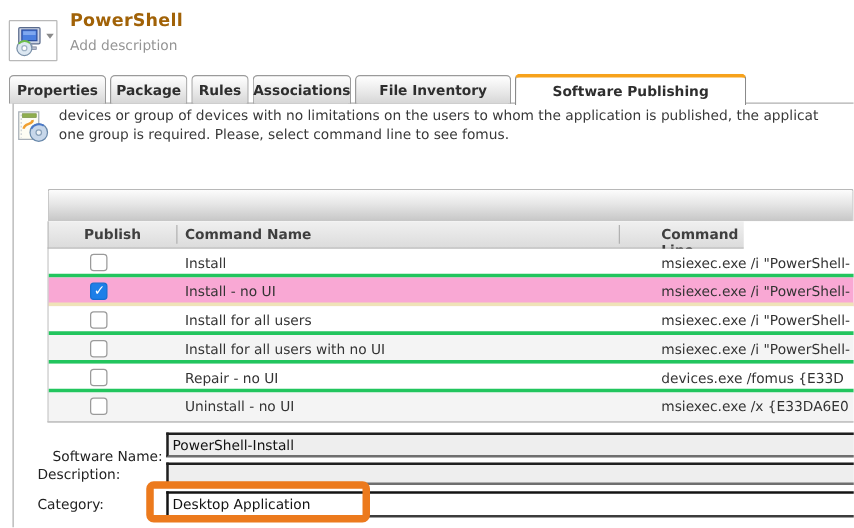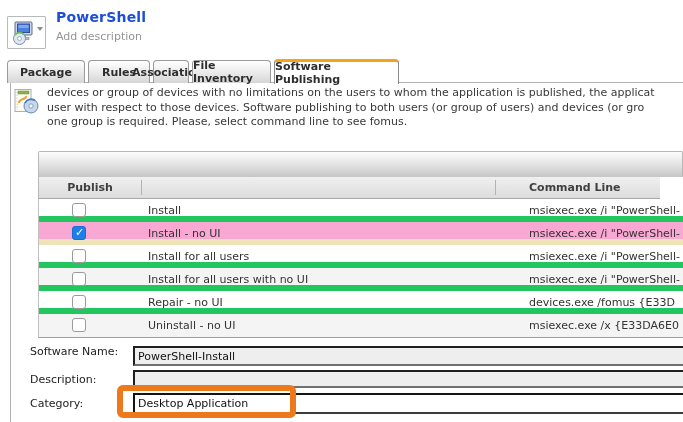--- a/index.html
+++ b/index.html
@@ -9,66 +9,66 @@
     font-family:"DejaVu Sans","Liberation Sans",sans-serif;
     font-size:11px; color:#333;
   }
   
   .app-icon-box { position:absolute; left:7px; top:16px; width:39px; height:33px;
     border:1px solid #b9b9b9; background:#fff; border-radius:1px; }
   .app-icon-box svg { position:absolute; left:3px; top:3px; }
   .caret { position:absolute; right:2px; top:10px; width:0; height:0;
     border-left:3px solid transparent; border-right:3px solid transparent; border-top:4px solid #8a8a8a; }
   .page-title { position:absolute; left:56px; top:9px; font-size:14px; font-weight:bold;
-    color:#1d4ed8; letter-spacing:.2px; }
+    color:#a16207; letter-spacing:.2px; }
   .page-subtitle { position:absolute; left:56px; top:30px; color:#949494; }
   
   .tabbar { position:absolute; left:7px; top:58px; height:25px; display:flex; gap:3px; align-items:flex-end; z-index:3; }
   .tab { height:23px; display:flex; align-items:center; justify-content:center;
     background:linear-gradient(#ffffff,#e9e9e9 55%,#d6d6d6); border:1px solid #9a9a9a; border-bottom:none;
     border-radius:4px 4px 0 0; font-weight:bold; color:#2e2e2e; cursor:pointer; }
-  .tab:nth-child(1){width:78px}.tab:nth-child(2){width:62px}.tab:nth-child(3){width:36px}
+  .tab:nth-child(1){width:78px}.tab:nth-child(2){width:62px}.tab:nth-child(3){width:46px}
   .tab:nth-child(4){width:79px}.tab:nth-child(5){width:125px}.tab:nth-child(6){width:185px}
   .tab.active { height:25px; background:#fff; border:1px solid #8a8a8a; border-bottom:none;
     border-top:3px solid #F7A21B; margin-bottom:-1px; }
   
   .content-outline { position:absolute; left:10px; top:82px; width:673px; height:340px;
     border-left:1px solid #b0b0b0; border-top:1px solid #b0b0b0; z-index:0; }
   
   .info-icon { position:absolute; left:13px; top:87px; }
   .info-text { position:absolute; left:47px; top:86px; line-height:14.5px; color:#383838; }
   .info-text div { white-space:nowrap; }
   
   .grid-toolbar { position:absolute; left:38px; top:151px; width:645px; height:26px;
     background:linear-gradient(180deg,#fcfcfc 0%,#e6e6e6 45%,#c6c6c6 100%);
     border:1px solid #b8b8b8; border-bottom:none; border-radius:2px 2px 0 0; }
-  .grid-header { position:absolute; left:38px; top:177px; width:622px; height:22px;
+  .grid-header { position:absolute; left:38px; top:177px; width:557px; height:22px;
     background:linear-gradient(#f0f0f0,#dcdcdc); border-left:1px solid #b8b8b8;
     border-bottom:1px solid #a8a8a8; font-weight:bold; color:#3f3f3f; }
   .grid-header .sep { position:absolute; top:3px; bottom:3px; width:1px; background:#b2b2b2; }
   .sep-1 { left:102px; } .sep-2 { left:456px; }
   .hdr-publish { position:absolute; left:0; top:4px; width:102px; text-align:center; }
   .hdr-name { position:absolute; left:109px; top:4px; }
   .hdr-cmd { position:absolute; left:490px; top:4px; }
   .grid-body { position:absolute; left:38px; top:199px; width:645px;
     border-left:1px solid #c0c0c0; border-bottom:1px solid #9e9e9e; }
-  .row { position:relative; height:23px; background:#fff; border-bottom:6px solid #22c55e; }
+  .row { position:relative; height:23px; background:#fff; border-bottom:3px solid #22c55e; }
   .row:last-child { border-bottom:none; }
   .row:nth-child(even) { background:#f4f4f4; }
   .row.selected { background:#f9a8d4; border-bottom-color:#efe3b8; }
   .cb { position:absolute; left:33px; top:4px; width:14px; height:14px; background:#fff;
     border:1px solid #9a9a9a; border-radius:3px; cursor:pointer; }
   .cb.checked { background:#1E7FE8; border-color:#176fd0; }
   .cb.checked::after { content:"✓"; position:absolute; left:2px; top:-1px; color:#fff; font-size:11px; font-weight:bold; }
   .cell { position:absolute; top:5px; white-space:nowrap; color:#333; }
   .cell.name { left:109px; }
   .cell.cmd { left:490px; }
   
   .field-label { position:absolute; left:30px; color:#222; }
-  .lbl-0 { top:345px; } .lbl-1 { top:373px; } .lbl-2 { top:397px; }
+  .lbl-0 { top:359px;margin-left:12px; } .lbl-1 { top:373px; } .lbl-2 { top:397px; }
   .field-input { position:absolute; left:133px; width:560px; background:#eeeeee;
     border-style:solid; border-width:2px; border-color:#1f1f1f #6f6f6f #6f6f6f #1f1f1f;
     font-family:"DejaVu Sans","Liberation Sans",sans-serif; font-size:11px; color:#111;
     padding:1px 3px; outline:none; }
   .inp-0 { top:346px; height:20px; }
   .inp-1 { top:370px; height:18px; }
   .inp-2 { top:393px; height:21px; background:#ffffff; border-color:#141414 #3c3c3c #3c3c3c #141414; }
   
   .annotation { position:absolute; left:117px; top:385px; width:179px; height:33px;
     border:6px solid #EC7A1D; border-radius:6px; z-index:5; pointer-events:none; }
@@ -88,20 +88,21 @@
       <circle cx="8.5" cy="18.5" r="2" fill="#ffffff" stroke="#9fb2c4"></circle>
       <path d="M 4 15 A 6 6 0 0 1 13 14.5" fill="none" stroke="#6cbf4a" stroke-width="1.6"></path>
     </svg>
   </span>
   <span class="caret"></span>
 </div>
 <div class="page-title">PowerShell</div>
 <div class="page-subtitle">Add description</div>
 
 <div class="tabbar">
+  <div class="tab">Properties</div>
   <div class="tab">Package</div>
   <div class="tab">Rules</div>
   <div class="tab">Associations</div>
   <div class="tab">File Inventory</div>
   <div class="tab active">Software Publishing</div>
 </div>
 
 <div class="content-outline"></div>
 
 <div class="info-icon">
@@ -110,28 +111,28 @@
     <line x1="4" y1="4.5" x2="4" y2="23" stroke="#c9cfd4" stroke-dasharray="1.5,1.5"></line>
     <rect x="5" y="4" width="11" height="3" fill="#8fae4e" stroke="#6c8a38" stroke-width="0.5"></rect>
     <path d="M 6 16 C 6 11, 14 13, 13 9" fill="none" stroke="#f0a030" stroke-width="2"></path>
     <circle cx="18" cy="19" r="7" fill="#c7d7ea" stroke="#6888aa"></circle>
     <circle cx="18" cy="19" r="2.2" fill="#eef3f8" stroke="#8aa2ba"></circle>
     <path d="M 12 16 A 7 7 0 0 1 22 13.5" fill="none" stroke="#4a78c8" stroke-width="1.6"></path>
   </svg>
 </div>
 <div class="info-text">
   <div>devices or group of devices with no limitations on the users to whom the application is published, the applicat</div>
-  <div>user with respect to those devices. Software publishing to both users (or group of users) and devices (or gro</div>
   <div>one group is required. Please, select command line to see fomus.</div>
 </div>
 
 <div class="grid-toolbar"></div>
 <div class="grid-header">
   <span class="hdr-publish">Publish</span>
   <span class="sep sep-1"></span>
+  <span class="hdr-name">Command Name</span>
   <span class="sep sep-2"></span>
   <span class="hdr-cmd">Command Line</span>
 </div>
 <div class="grid-body">
   <div class="row">
     <span class="cb"></span>
     <span class="cell name">Install</span>
     <span class="cell cmd">msiexec.exe /i "PowerShell-</span>
   </div>
   <div class="row selected">

